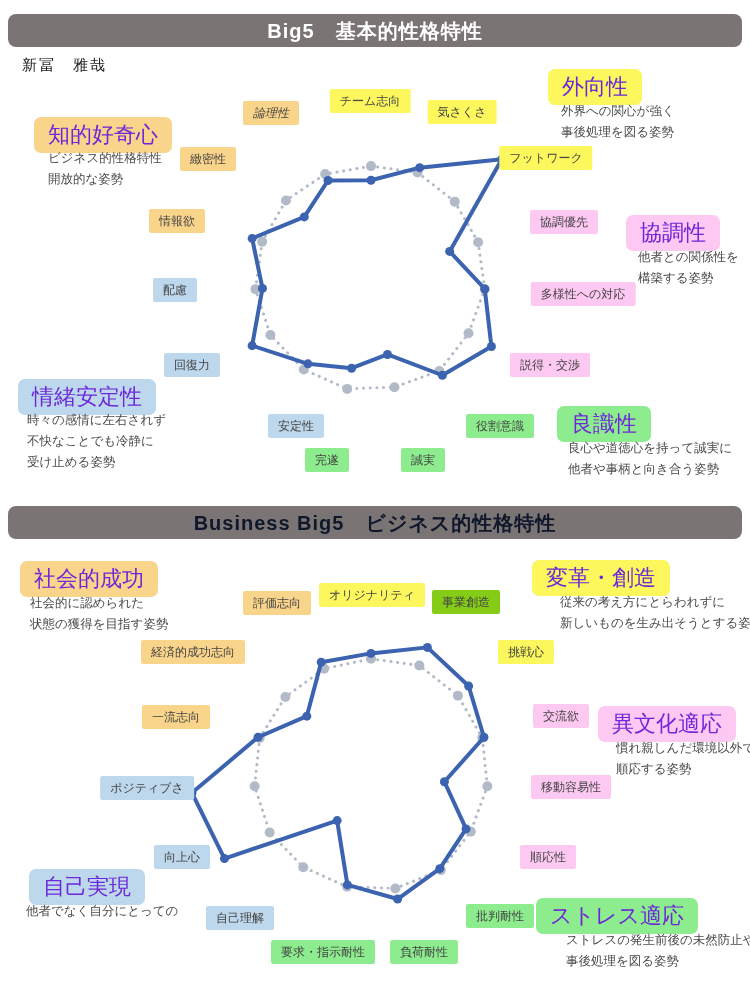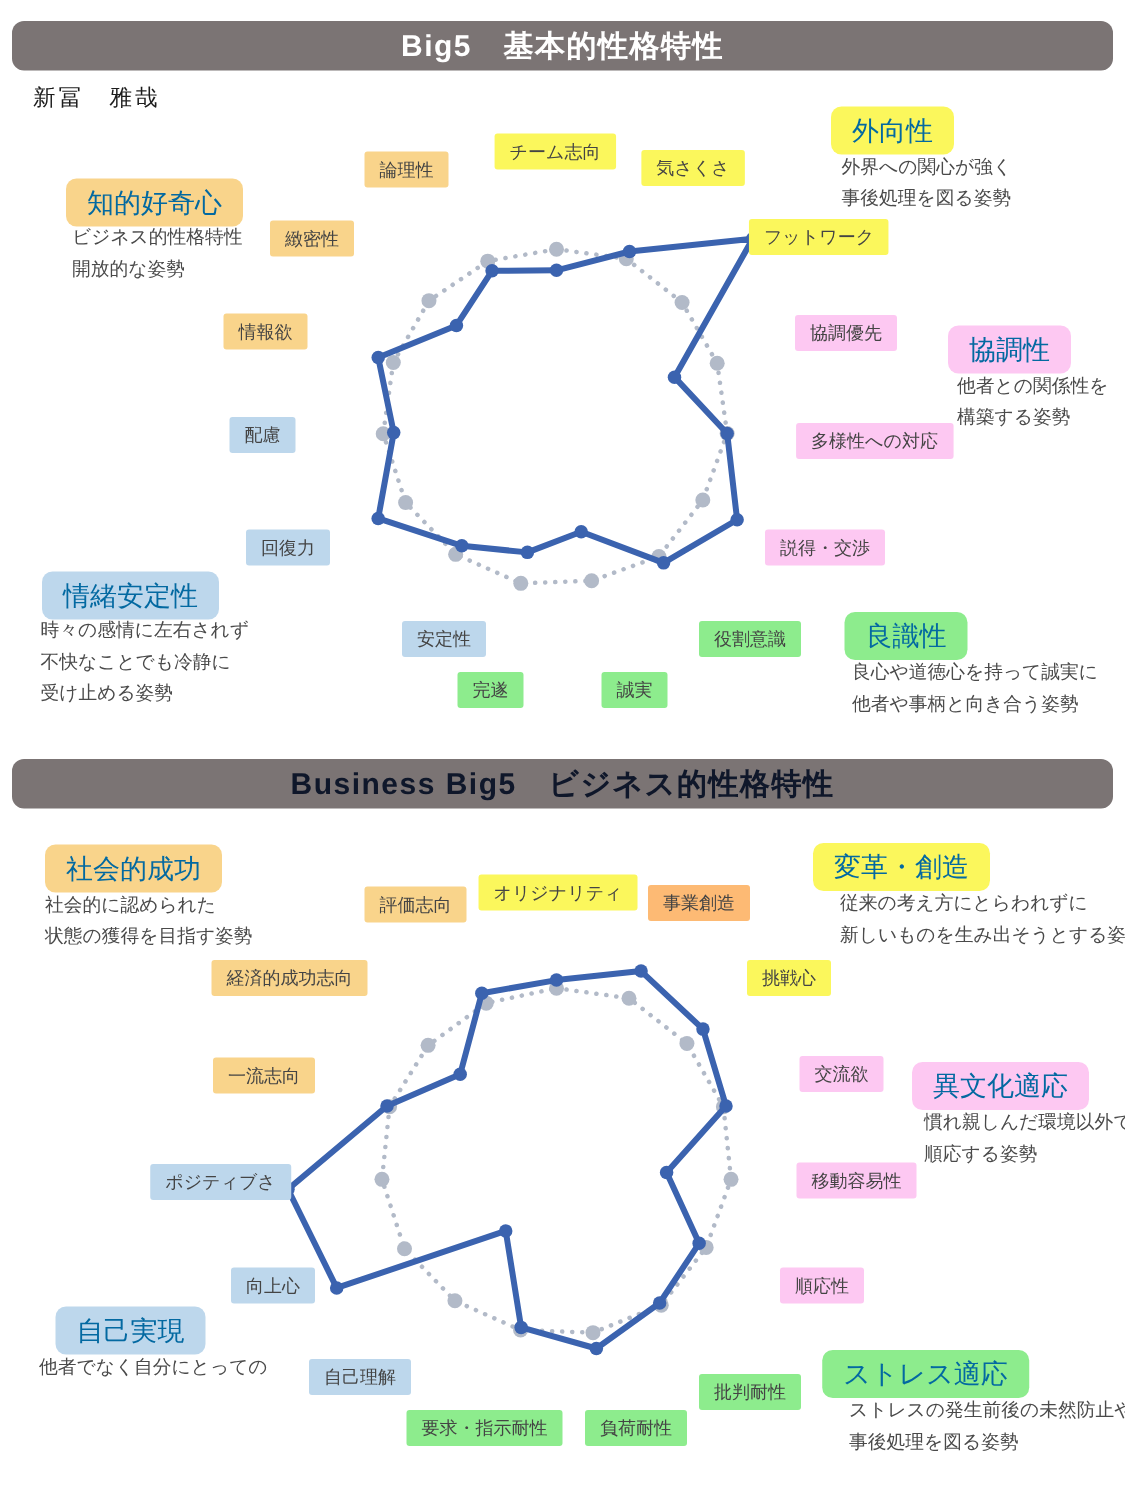--- a/index.html
+++ b/index.html
@@ -17,22 +17,22 @@
   }
   .chart-layer{position:absolute;left:0;top:0;width:750px;height:1000px;}
   .label-layer{position:absolute;left:0;top:0;width:750px;height:1000px;}
   .tag{
     position:absolute;transform:translate(-50%,-50%);
     font-size:12px;line-height:1;padding:6px 10px;border-radius:2px;
     white-space:nowrap;color:#444;
   }
   .factor-title{
     position:absolute;transform:translate(-50%,-50%);
-    font-size:18px;line-height:1;padding:7px 14px;border-radius:7px;
-    white-space:nowrap;color:#0369a1;
+    font-size:22px;line-height:1;padding:7px 14px;border-radius:7px;
+    white-space:nowrap;color:#6d28d9;
   }
   .factor-desc{
     position:absolute;font-size:12.5px;line-height:21px;color:#4a4a4a;white-space:nowrap;
   }
 </style>
 </head>
 <body>
 
 <div class="page">
 
@@ -121,21 +121,21 @@
       <div class="tag" style="background: rgb(253, 200, 242); left: 583px; top: 294px;">多様性への対応</div>
       <div class="tag" style="background: rgb(253, 200, 242); left: 550px; top: 365px;">説得・交渉</div>
       <div class="tag" style="background: rgb(141, 236, 141); left: 500px; top: 426px;">役割意識</div>
       <div class="tag" style="background: rgb(141, 236, 141); left: 423px; top: 460px;">誠実</div>
       <div class="tag" style="background: rgb(141, 236, 141); left: 327px; top: 460px;">完遂</div>
       <div class="tag" style="background: rgb(189, 215, 236); left: 252px; top: 426px; margin-left: 44px;">安定性</div>
       <div class="tag" style="background: rgb(189, 215, 236); left: 192px; top: 365px;">回復力</div>
       <div class="tag" style="background: rgb(189, 215, 236); left: 175px; top: 290px;">配慮</div>
       <div class="tag" style="background: rgb(249, 212, 139); left: 177px; top: 221px;">情報欲</div>
       <div class="tag" style="background: rgb(249, 212, 139); left: 208px; top: 159px;">緻密性</div>
-      <div class="tag" style="background: rgb(249, 212, 139); left: 271px; top: 113px;">論理性</div>
+      <div class="tag" style="background: rgb(249, 212, 139); left: 271px; top: 113px; font-style: italic;">論理性</div>
       <div class="factor-title" style="background: rgb(249, 212, 139); left: 103px; top: 135px;">知的好奇心</div>
       <div class="factor-desc" style="left: 48px; top: 148px;">
         <div>ビジネス的性格特性</div>
         <div>開放的な姿勢</div>
       </div>
       <div class="factor-title" style="background: rgb(251, 247, 92); left: 595px; top: 87px;">外向性</div>
       <div class="factor-desc" style="left: 561px; top: 101px;">
         <div>外界への関心が強く</div>
         <div>事後処理を図る姿勢</div>
       </div>
@@ -149,26 +149,26 @@
         <div>時々の感情に左右されず</div>
         <div>不快なことでも冷静に</div>
         <div>受け止める姿勢</div>
       </div>
       <div class="factor-title" style="background: rgb(141, 236, 141); left: 604px; top: 424px;">良識性</div>
       <div class="factor-desc" style="left: 568px; top: 438px;">
         <div>良心や道徳心を持って誠実に</div>
         <div>他者や事柄と向き合う姿勢</div>
       </div>
       <div class="tag" style="background: rgb(251, 247, 92); left: 372px; top: 595px;">オリジナリティ</div>
-      <div class="tag" style="background: #fdba74; left: 466px; top: 602px;">事業創造</div>
+      <div class="tag" style="background: #84cc16; left: 466px; top: 602px;">事業創造</div>
       <div class="tag" style="background: rgb(251, 247, 92); left: 526px; top: 652px;">挑戦心</div>
       <div class="tag" style="background: rgb(253, 200, 242); left: 561px; top: 716px;">交流欲</div>
       <div class="tag" style="background: rgb(253, 200, 242); left: 571px; top: 787px;">移動容易性</div>
       <div class="tag" style="background: rgb(253, 200, 242); left: 548px; top: 857px;">順応性</div>
-      <div class="tag" style="background: rgb(141, 236, 141); left: 500px; top: 916px; margin-top: 12px;">批判耐性</div>
+      <div class="tag" style="background: rgb(141, 236, 141); left: 500px; top: 916px;">批判耐性</div>
       <div class="tag" style="background: rgb(141, 236, 141); left: 424px; top: 952px;">負荷耐性</div>
       <div class="tag" style="background: rgb(141, 236, 141); left: 323px; top: 952px;">要求・指示耐性</div>
       <div class="tag" style="background: rgb(189, 215, 236); left: 240px; top: 918px;">自己理解</div>
       <div class="tag" style="background: rgb(189, 215, 236); left: 182px; top: 857px;">向上心</div>
       <div class="tag" style="background: rgb(189, 215, 236); left: 147px; top: 788px;">ポジティブさ</div>
       <div class="tag" style="background: rgb(249, 212, 139); left: 176px; top: 717px;">一流志向</div>
       <div class="tag" style="background: rgb(249, 212, 139); left: 193px; top: 652px;">経済的成功志向</div>
       <div class="tag" style="background: rgb(249, 212, 139); left: 277px; top: 603px;">評価志向</div>
       <div class="factor-title" style="background: rgb(249, 212, 139); left: 89px; top: 579px;">社会的成功</div>
       <div class="factor-desc" style="left: 30px; top: 593px;">

